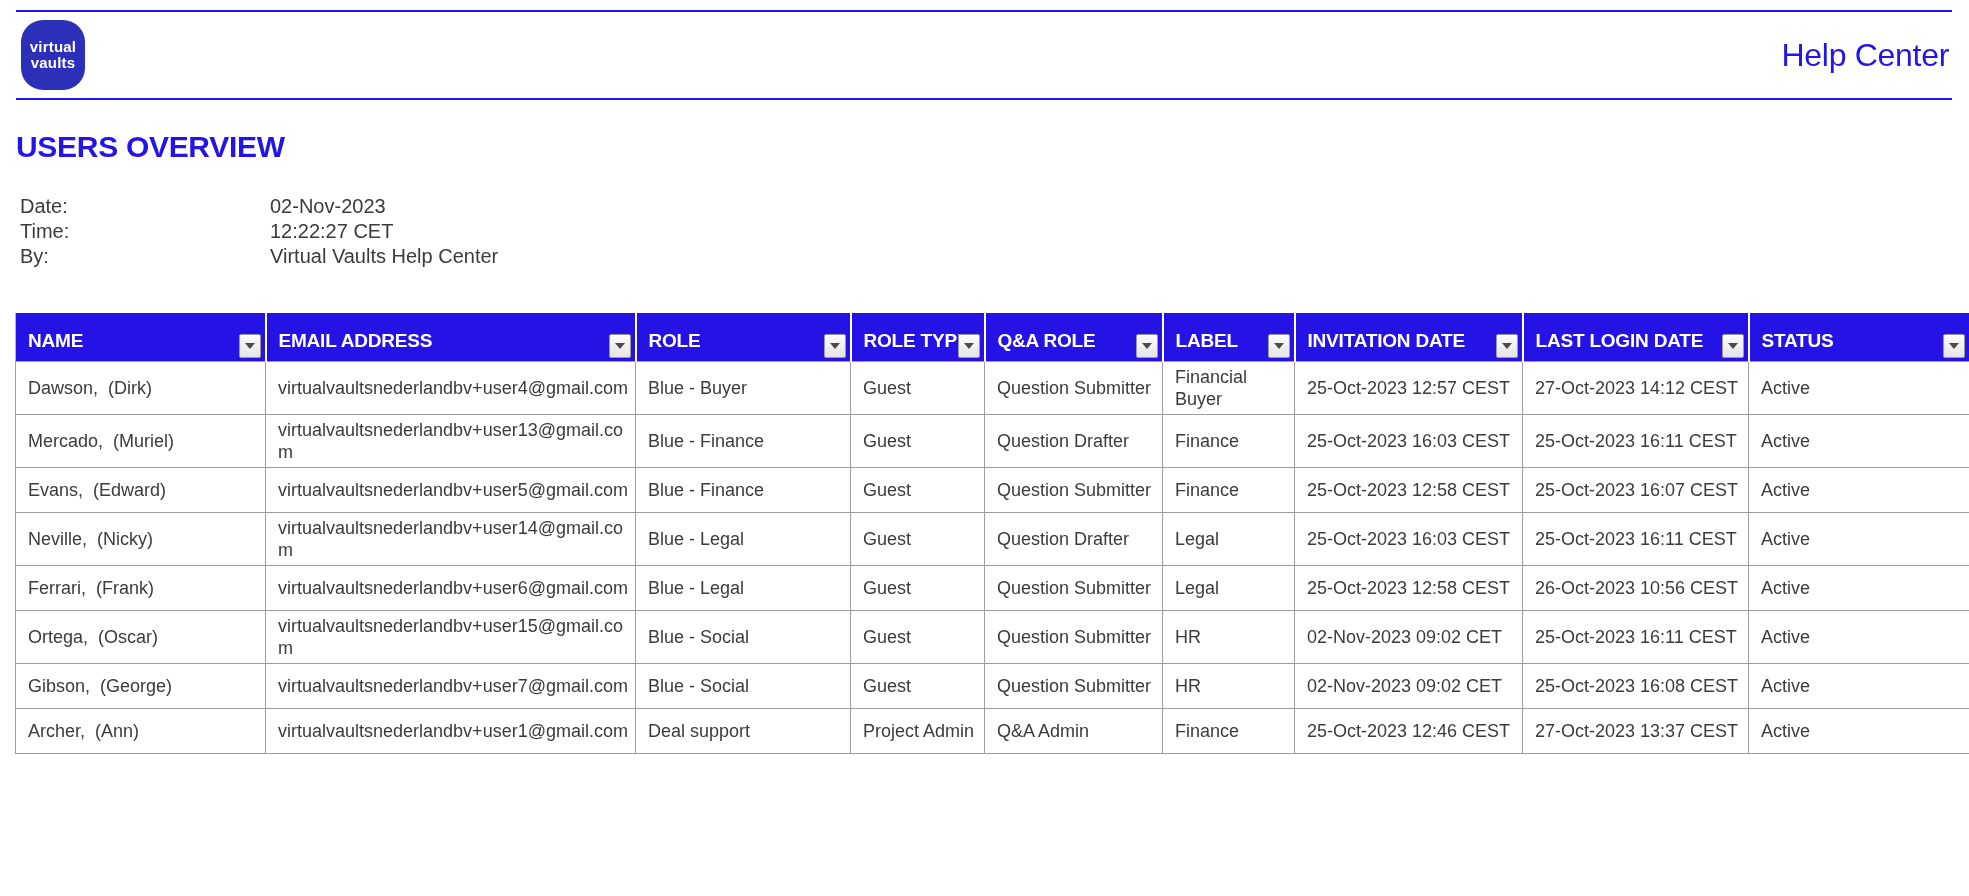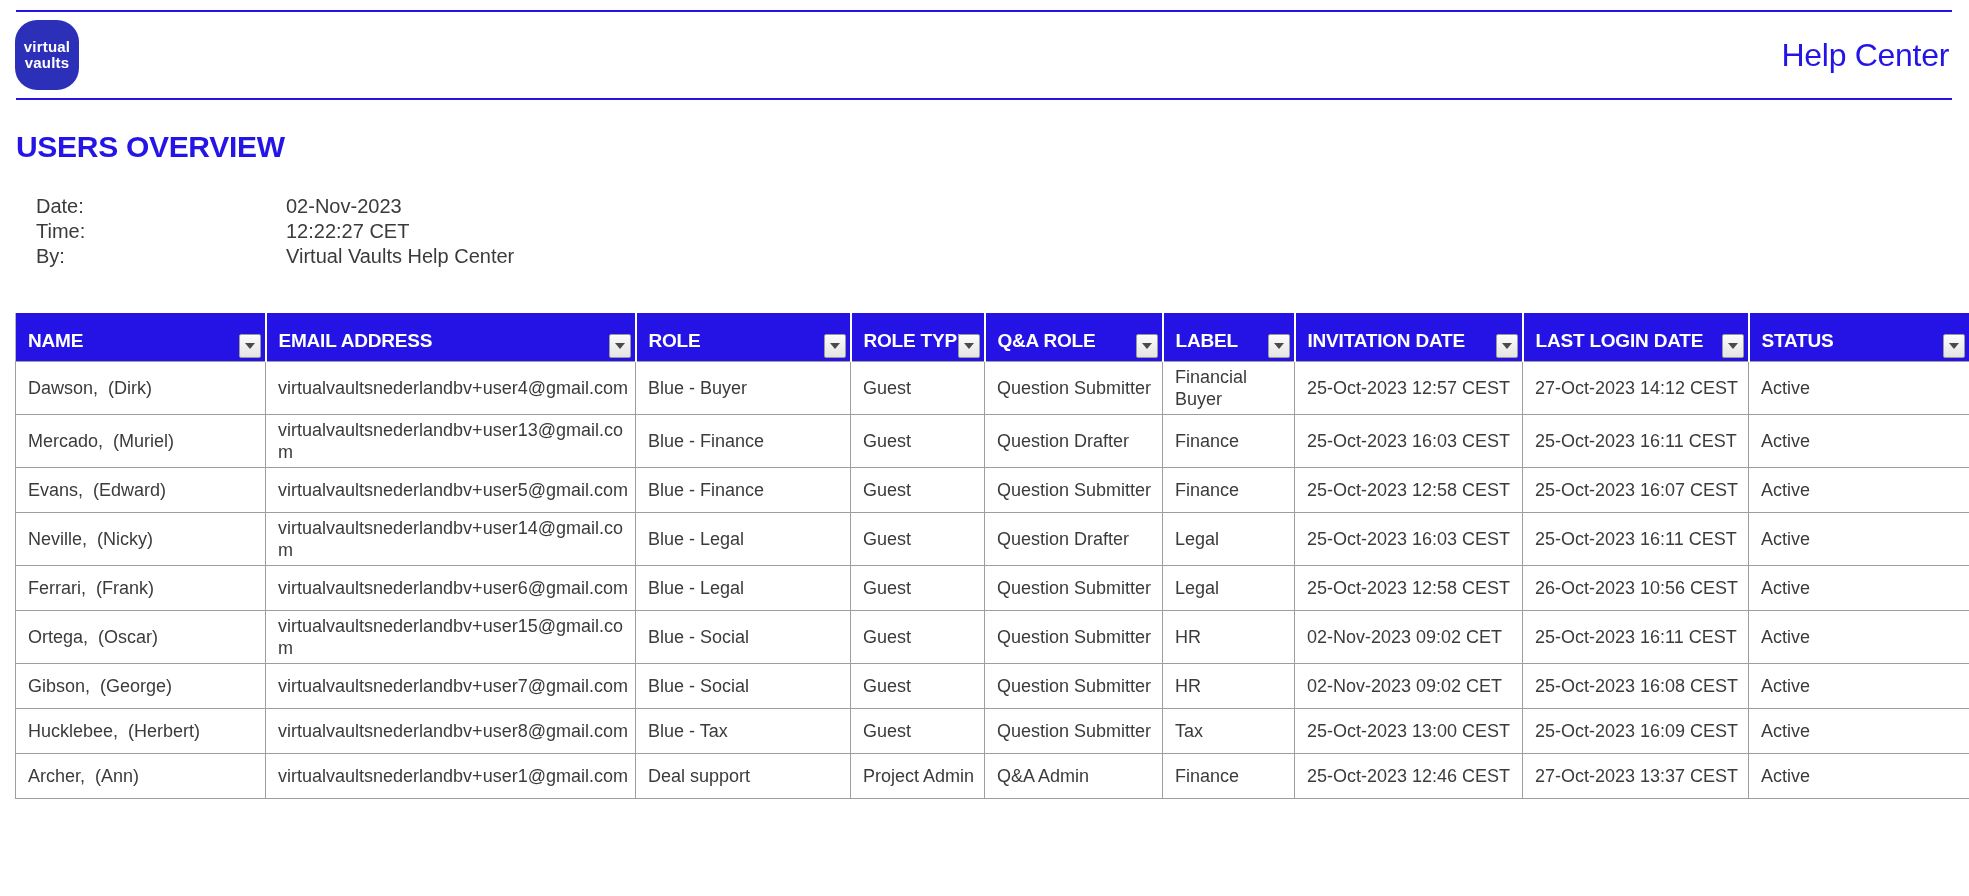--- a/index.html
+++ b/index.html
@@ -12,36 +12,36 @@
   *{box-sizing:border-box;}
   html,body{overflow:hidden;}
   body{
     width:1969px;height:896px;margin:0;background:#ffffff;
     font-family:"Liberation Sans", sans-serif;color:var(--text);
   }
   .rule{border-top:2px solid var(--blue);margin:0 17px 0 16px;}
   .top-rule{margin-top:10px;}
   .masthead{
     height:86px;display:flex;align-items:center;justify-content:space-between;
-    padding:0 20px 0 15px;
+    padding:0 20px 0 21px;
   }
   .logo{
     width:64px;height:70px;border-radius:22px;background:var(--logo-bg);
     color:#fff;display:flex;flex-direction:column;align-items:center;justify-content:center;
     font-weight:bold;font-size:15px;line-height:16px;letter-spacing:0.2px;
   }
   .help-center{
     font-size:32px;font-weight:normal;color:var(--blue);text-decoration:none;
     letter-spacing:-0.3px;
   }
   .page-title{
     margin:30px 0 0 16px;font-size:30px;font-weight:bold;color:var(--blue);
     letter-spacing:-0.3px;
   }
-  .meta{margin:30px 0 0 36px;font-size:20px;line-height:25px;}
+  .meta{margin:30px 0 0 20px;font-size:20px;line-height:25px;}
   .meta-row{display:grid;grid-template-columns:250px auto;}
   table{
     margin:44px 0 0 15px;width:1954px;border-collapse:collapse;table-layout:fixed;
     font-size:18px;color:var(--text);
   }
   th{
     background:var(--header-bg);color:#ffffff;font-size:19px;font-weight:bold;
     text-align:left;height:48px;vertical-align:middle;position:relative;
     padding:8px 30px 0 12px;border-left:2px solid #ffffff;
     border-bottom:1px solid var(--border);letter-spacing:-0.2px;
@@ -204,31 +204,20 @@
         <td class="c1">virtualvaultsnederlandbv+user7@gmail.com</td>
         <td class="c2">Blue - Social</td>
         <td class="c3">Guest</td>
         <td class="c4">Question Submitter</td>
         <td class="c5">HR</td>
         <td class="c6">02-Nov-2023 09:02 CET</td>
         <td class="c7">25-Oct-2023 16:08 CEST</td>
         <td class="c8">Active</td>
       </tr>
       <tr>
-        <td class="c0">Hucklebee,  (Herbert)</td>
-        <td class="c1">virtualvaultsnederlandbv+user8@gmail.com</td>
-        <td class="c2">Blue - Tax</td>
-        <td class="c3">Guest</td>
-        <td class="c4">Question Submitter</td>
-        <td class="c5">Tax</td>
-        <td class="c6">25-Oct-2023 13:00 CEST</td>
-        <td class="c7">25-Oct-2023 16:09 CEST</td>
-        <td class="c8">Active</td>
-      </tr>
-      <tr>
         <td class="c0">Archer,  (Ann)</td>
         <td class="c1">virtualvaultsnederlandbv+user1@gmail.com</td>
         <td class="c2">Deal support</td>
         <td class="c3">Project Admin</td>
         <td class="c4">Q&amp;A Admin</td>
         <td class="c5">Finance</td>
         <td class="c6">25-Oct-2023 12:46 CEST</td>
         <td class="c7">27-Oct-2023 13:37 CEST</td>
         <td class="c8">Active</td>
       </tr>

